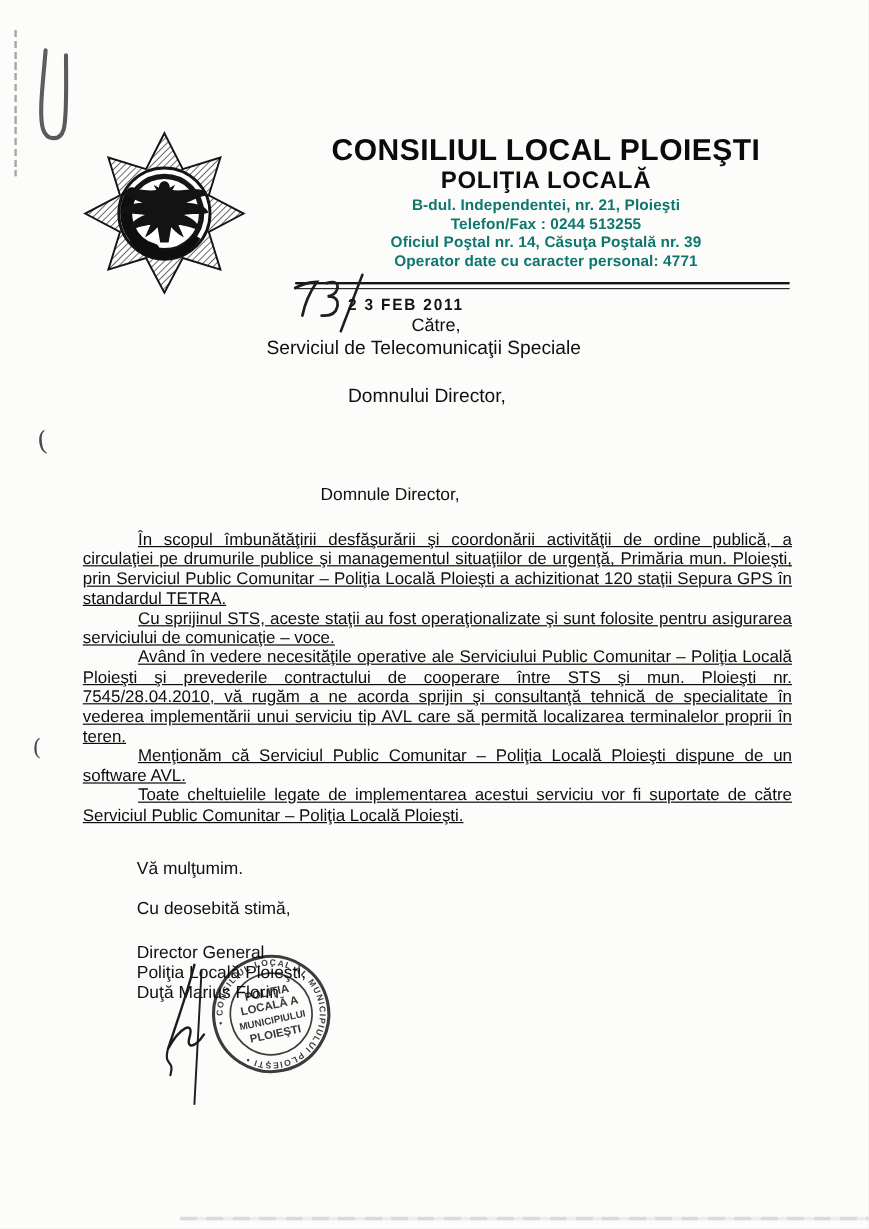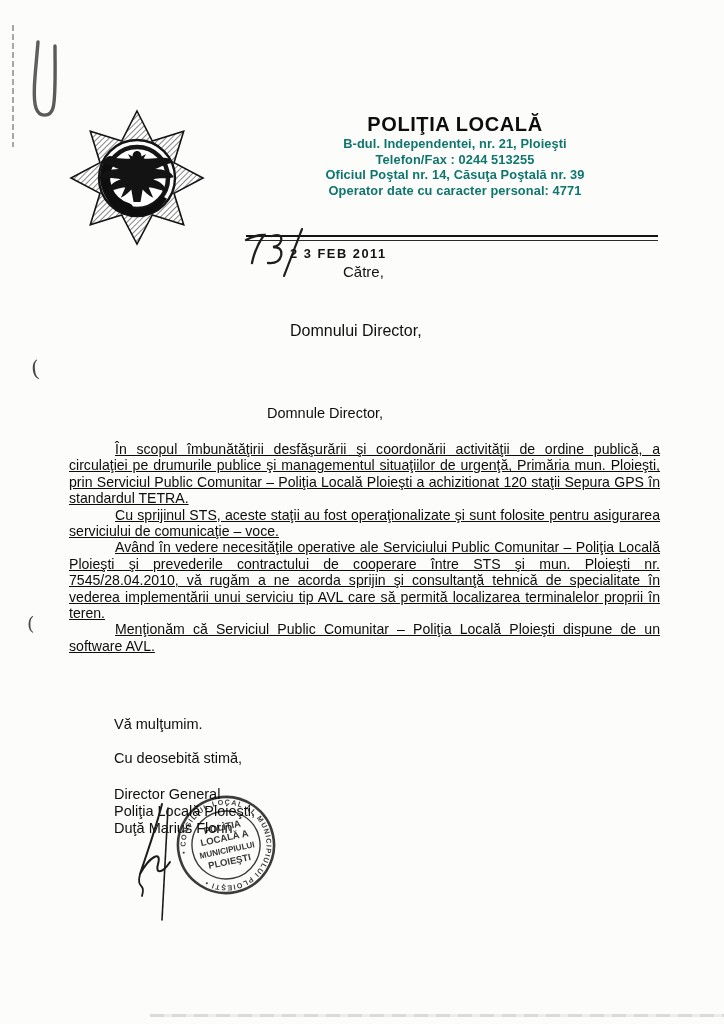--- a/index.html
+++ b/index.html
@@ -76,46 +76,49 @@
       <polygon points="71,4 86.3,34 117.7,24.3 108,55.7 137,71 108,86.3 117.7,117.7 86.3,108 71,137 55.7,108 24.3,117.7 34,86.3 5,71 34,55.7 24.3,24.3 55.7,34" fill="url(#hatch)" stroke="#141414" stroke-width="1.6"></polygon>
       <circle cx="71" cy="71" r="38" fill="#ffffff" stroke="#141414" stroke-width="2.4"></circle>
       <circle cx="71" cy="71" r="31" fill="none" stroke="#161616" stroke-width="4.5"></circle>
       <path d="M 44,54 A 31.5,31.5 0 0 0 62,101" fill="none" stroke="#0e0e0e" stroke-width="10" stroke-linecap="round"></path>
       <path d="M 45,92 A 31.5,31.5 0 0 0 98,90" fill="none" stroke="#0e0e0e" stroke-width="7"></path>
       <path d="M71,44 c-2.5,0 -4.5,2.2 -4.5,5.4 l-4.5,-2.4 2.3,4.4 c-9,2 -26,-5 -30,4.6 c8,.4 12.5,4 18.5,6 c-8.5,.2 -16.5,2.4 -18.5,8.2 c6.5,2 14.5,.2 20.5,2 c-6.5,2.2 -12.5,6.2 -12.5,12.4 c6.5,-2.2 13,-4.2 17,-4.2 l-4.5,10.4 c4.5,-2.2 8.5,-6.2 10.5,-8.4 l2.2,12.6 h7 l2.2,-12.6 c2,2.2 6,6.2 10.5,8.4 l-4.5,-10.4 c4,0 10.5,2 17,4.2 c0,-6.2 -6,-10.2 -12.5,-12.4 c6,-1.8 14,0 20.5,-2 c-2,-5.8 -10,-8 -18.5,-8.2 c6,-2 10.5,-5.6 18.5,-6 c-4,-9.6 -21,-2.6 -30,-4.6 l2.3,-4.4 -4.5,2.4 c0,-3.2 -2,-5.4 -4.5,-5.4 z" fill="#131313"></path>
     </svg>
   </div>
 
   <div class="abs letterhead">
+    <div class="lh-org">CONSILIUL LOCAL PLOIEŞTI</div>
     <div class="lh-dept">POLIŢIA LOCALĂ</div>
     <div class="lh-line">B-dul. Independentei, nr. 21, Ploieşti</div>
     <div class="lh-line">Telefon/Fax : 0244 513255</div>
     <div class="lh-line">Oficiul Poştal nr. 14, Căsuţa Poştală nr. 39</div>
     <div class="lh-line">Operator date cu caracter personal: 4771</div>
   </div>
   <div class="abs divider"></div>
 
   <div class="abs reg-wrap">
     <svg width="72" height="56" viewBox="0 0 72 56">
       <path d="M8,16 q9,-5 18,-5 q-9,13 -12,28" fill="none" stroke="#1e1e1e" stroke-width="2.3" stroke-linecap="round"></path>
       <path d="M34,12 q11,-3 9,5 q-1.5,5 -8,6 q10,0 8,9 q-2,8 -13,7" fill="none" stroke="#1e1e1e" stroke-width="2.3" stroke-linecap="round"></path>
       <path d="M64,5 L46,52" fill="none" stroke="#1e1e1e" stroke-width="2.1" stroke-linecap="round"></path>
     </svg>
   </div>
   <div class="abs datestamp">2 3 FEB 2011</div>
 
   <div class="abs to-label">Către,</div>
+  <div class="abs to-org">Serviciul de Telecomunicaţii Speciale</div>
   <div class="abs to-title">Domnului Director,</div>
 
   <div class="abs salutation">Domnule Director,</div>
   <div class="abs body-text">
     <p>În scopul îmbunătăţirii desfăşurării şi coordonării activităţii de ordine publică, a circulaţiei pe drumurile publice şi managementul situaţiilor de urgenţă, Primăria mun. Ploieşti, prin Serviciul Public Comunitar – Poliţia Locală Ploieşti a achizitionat 120 staţii Sepura GPS în standardul TETRA.</p>
     <p>Cu sprijinul STS, aceste staţii au fost operaţionalizate şi sunt folosite pentru asigurarea serviciului de comunicaţie – voce.</p>
     <p>Având în vedere necesităţile operative ale Serviciului Public Comunitar – Poliţia Locală Ploieşti şi prevederile contractului de cooperare între STS şi mun. Ploieşti nr. 7545/28.04.2010, vă rugăm a ne acorda sprijin şi consultanţă tehnică de specialitate în vederea implementării unui serviciu tip AVL care să permită localizarea terminalelor proprii în teren.</p>
     <p>Menţionăm că Serviciul Public Comunitar – Poliţia Locală Ploieşti dispune de un software AVL.</p>
+    <p>Toate cheltuielile legate de implementarea acestui serviciu vor fi suportate de către Serviciul Public Comunitar – Poliţia Locală Ploieşti.</p>
   </div>
 
   <div class="abs thanks">Vă mulţumim.</div>
   <div class="abs closing">Cu deosebită stimă,</div>
 
   <div class="abs sig-block">
     <div>Director General</div>
     <div>Poliţia Locală Ploieşti,</div>
     <div>Duţă Marius Florin</div>
   </div>

